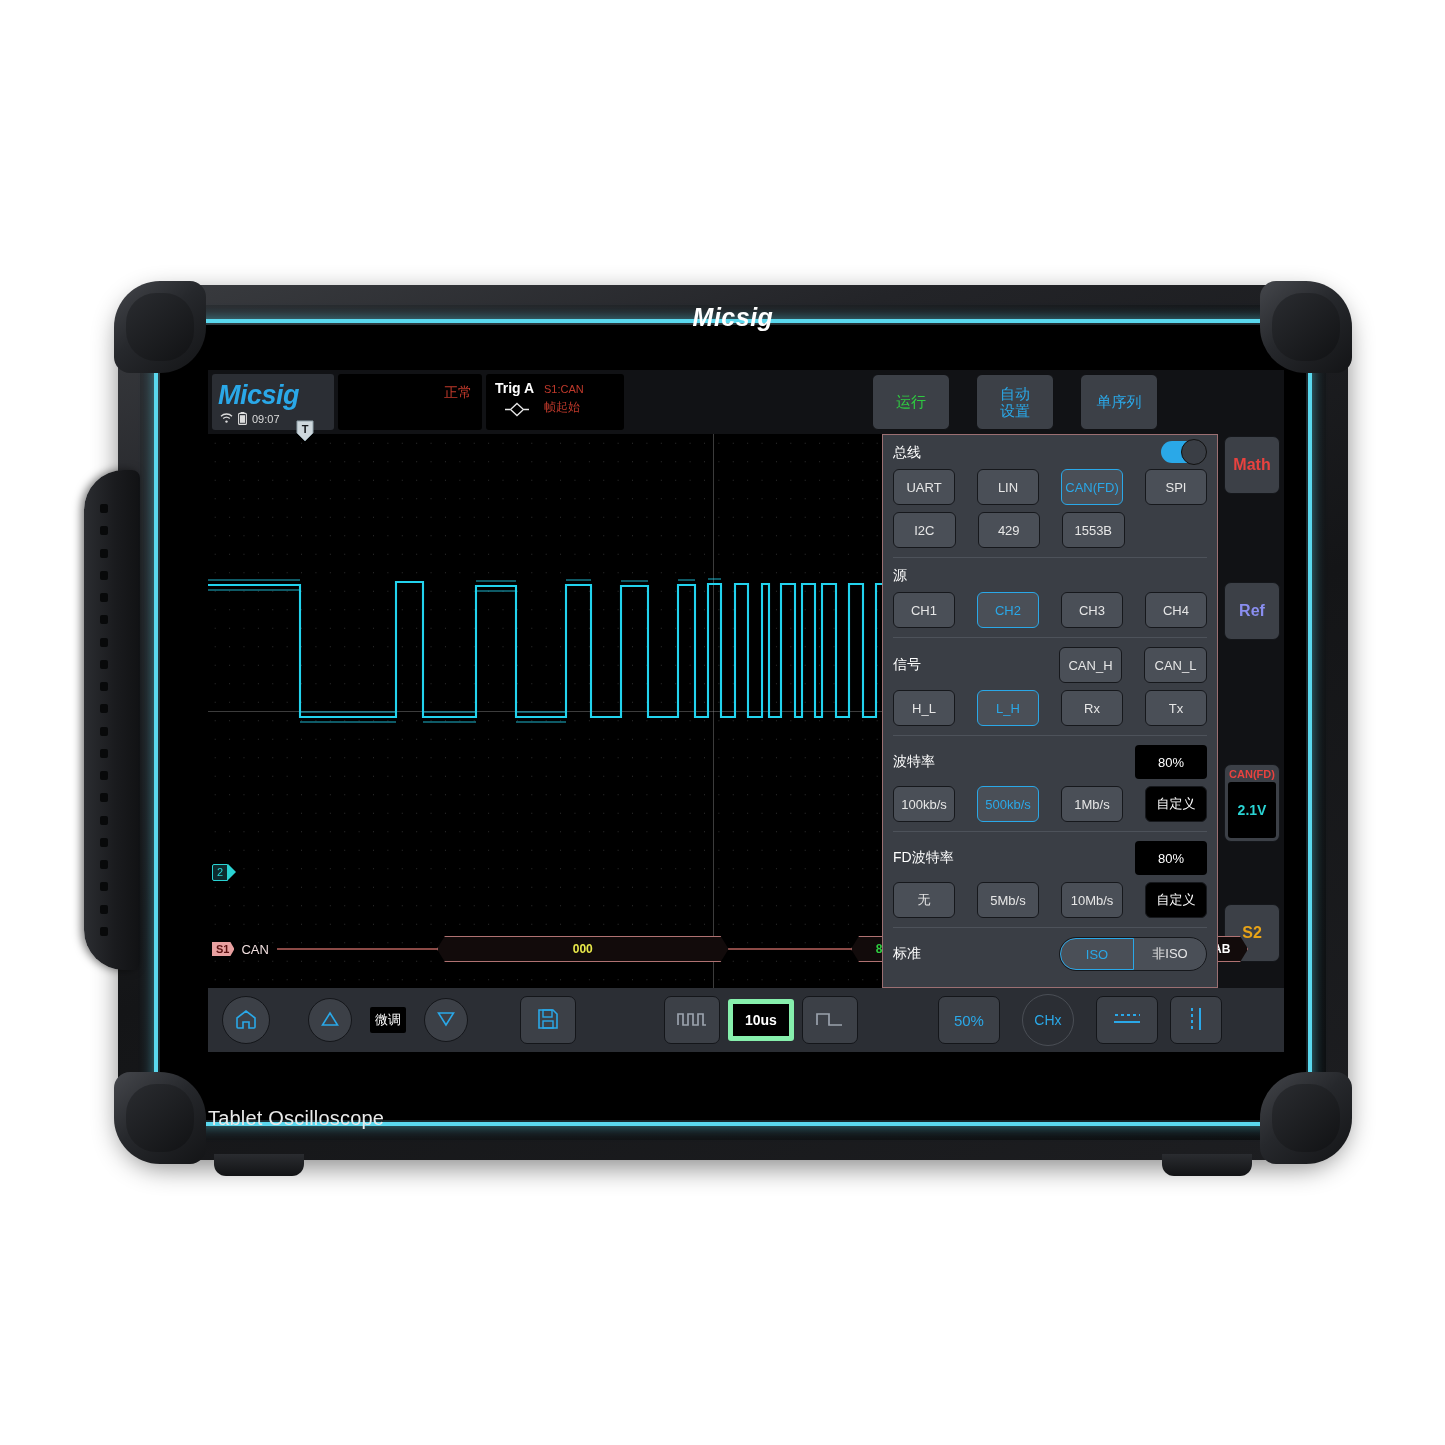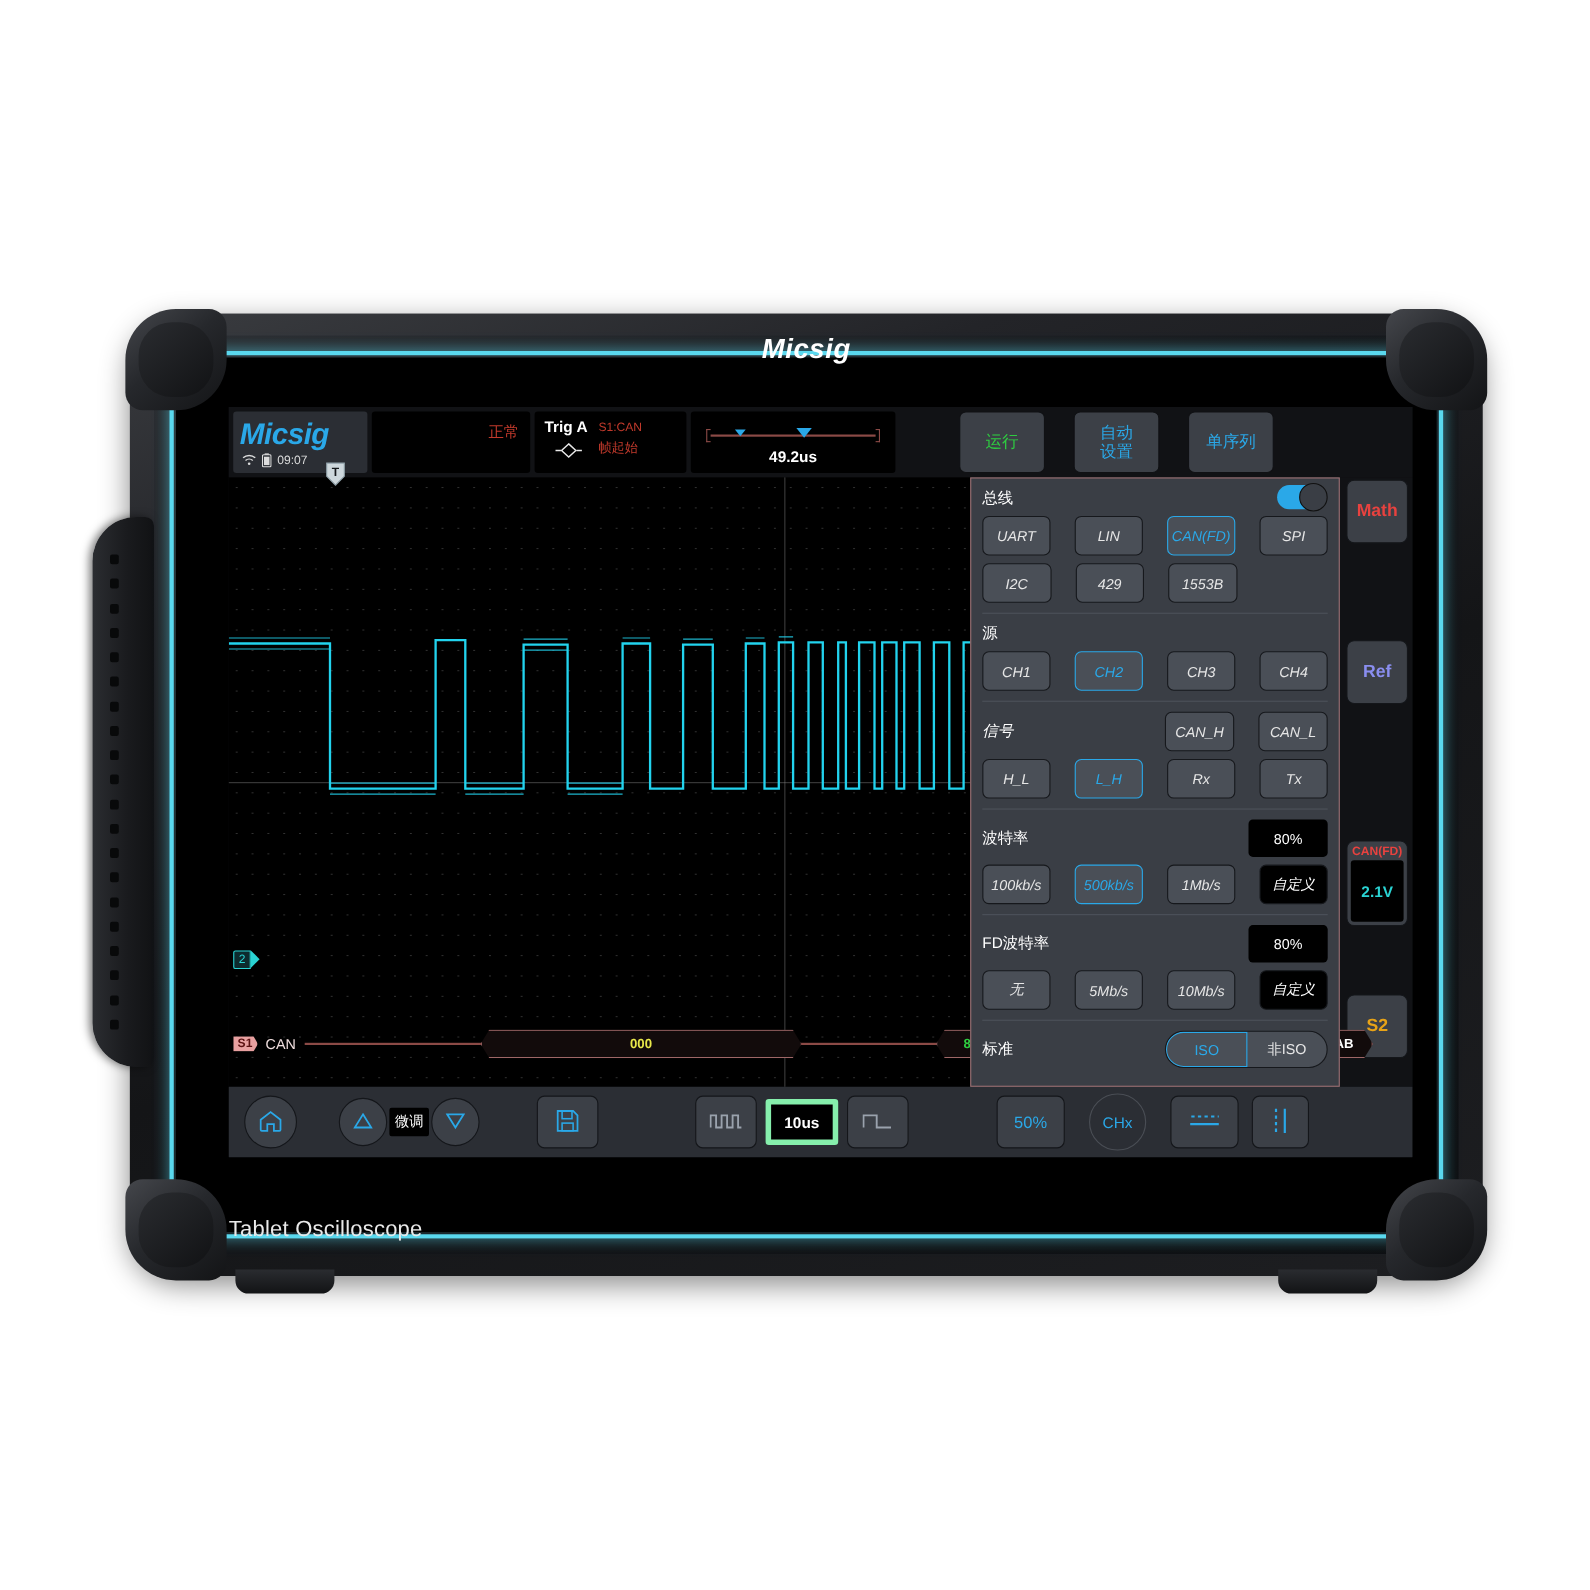--- a/index.html
+++ b/index.html
@@ -214,21 +214,21 @@
     position:absolute; left:0; bottom:0; width:100%; height: 64px;
     background:#2b2e34; display:flex; align-items:center; gap:0;
   }
   .bt {
     background:#3c4047; border:1px solid #14161a; border-radius:7px;
     display:flex; align-items:center; justify-content:center;
     color:#2aa8e8; cursor:pointer;
   }
   .bt.circle { border-radius:50%; }
   #bt-home { width:48px; height:48px; margin-left:14px; }
-  #grp-fine { display:flex; align-items:center; margin-left:38px; gap:0; }
+  #grp-fine { display:flex; align-items:center; margin-left:38px; gap:16px; }
   #bt-up { width:44px; height:44px; }
   #fine-lbl {
     background:#000; color:#fff; font-size:13px; padding:4px 5px; margin:0 2px;
     border-radius:2px;
   }
   #bt-dn { width:44px; height:44px; }
   #bt-save { width:56px; height:48px; margin-left:52px; }
   #bt-pulse1 { width:56px; height:48px; margin-left:88px; }
   #tb-time { background:#000; color:#fff; font-size:14px; font-weight:bold;
              padding:8px 12px; margin-left:8px; border-radius:3px; border:5px solid #86efac; }
@@ -262,21 +262,21 @@
     position:absolute; right: 66px; top: 64px;
     width: 336px; height: 554px;
     background:#3a3e45;
     border:1px solid #9b6f72;
     z-index: 10;
     padding: 0 10px;
   }
   .psec { border-bottom:1px solid #4d525a; padding: 9px 0 9px; position:relative; }
   .psec:last-child { border-bottom:none; }
   .psec-title { color:#ffffff; font-size:14px; margin-bottom:7px; }
-  .prow { display:flex; gap:22px; margin-bottom:7px;font-style:italic; }
+  .prow { display:flex; gap:22px; margin-bottom:7px; }
   .prow:last-child { margin-bottom:0; }
   .pb {
     flex:1; height:36px; background:#4a4f57; border:1px solid #16181c;
     border-radius:6px; color:#e6e6e6; font-size:13px;
     display:flex; align-items:center; justify-content:center; cursor:pointer;
   }
   .pb.sel { color:#2aa8e8; border-color:#2aa8e8; }
   .pb.blank { background:transparent; border:none; cursor:default; }
   .pb.black { background:#000; border:1px solid #16181c; color:#fff; }
   #toggle-bus {
@@ -383,30 +383,20 @@
       <div id="trig-src">S1:CAN</div>
       <div id="trig-mode">帧起始</div>
       <div id="trig-glyph">
         <svg width="26" height="17" viewBox="0 0 26 17">
           <path d="M1 8.5h5M20 8.5h5" stroke="#e8e8e8" stroke-width="1.3"></path>
           <path d="M13 2.5 19.5 8.5 13 14.5 6.5 8.5Z" stroke="#e8e8e8" stroke-width="1.3" fill="none"></path>
         </svg>
       </div>
     </div>
 
-    <div class="tb-cell" id="time-cell">
-      <div id="time-bar">
-        <div class="brk l"></div>
-        <div class="line"></div>
-        <div class="brk r"></div>
-        <div class="tri-down" id="tv-small"></div>
-        <div class="tri-down" id="tv-big"></div>
-      </div>
-      <div id="time-val">49.2us</div>
-    </div>
 
     <div class="tb-btn" id="btn-run">
       <span>运行</span>
     </div>
     <div class="tb-btn" id="btn-auto">
       <span>自动</span>
       <span>设置</span>
     </div>
     <div class="tb-btn" id="btn-seq">
       <span>单序列</span>

